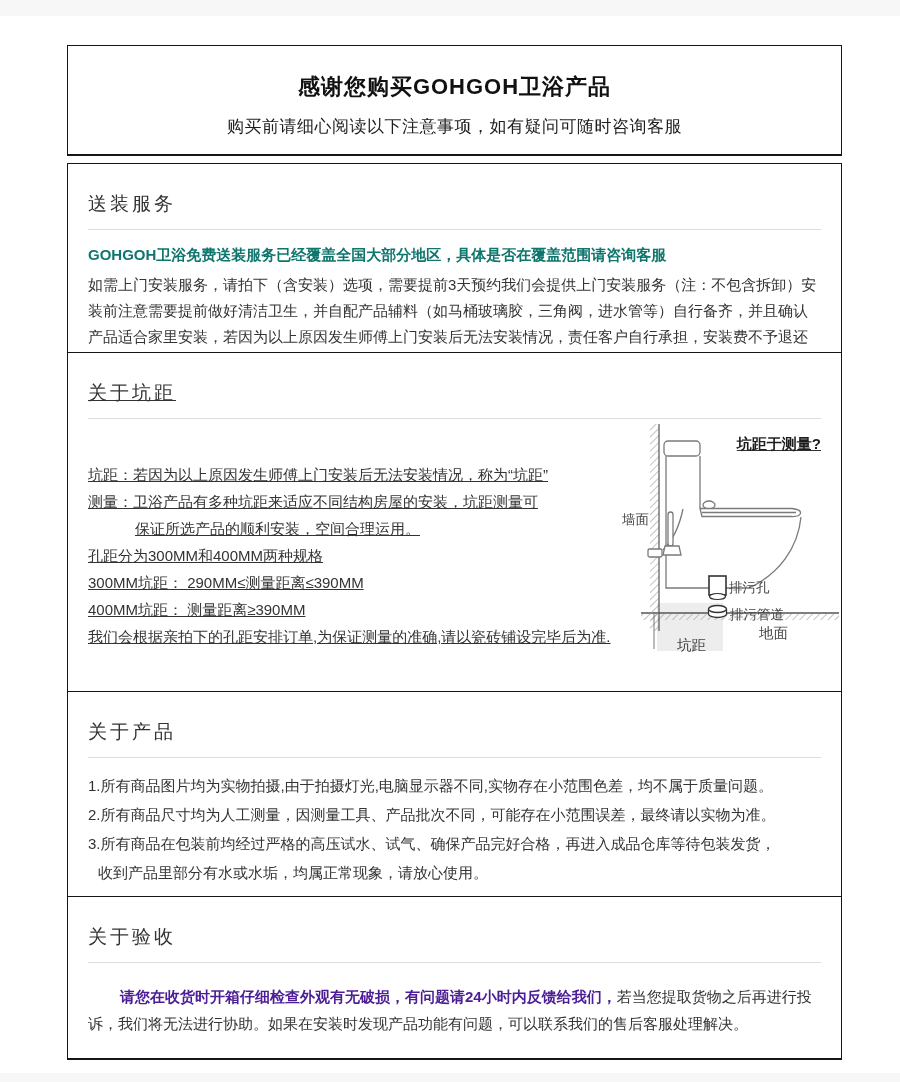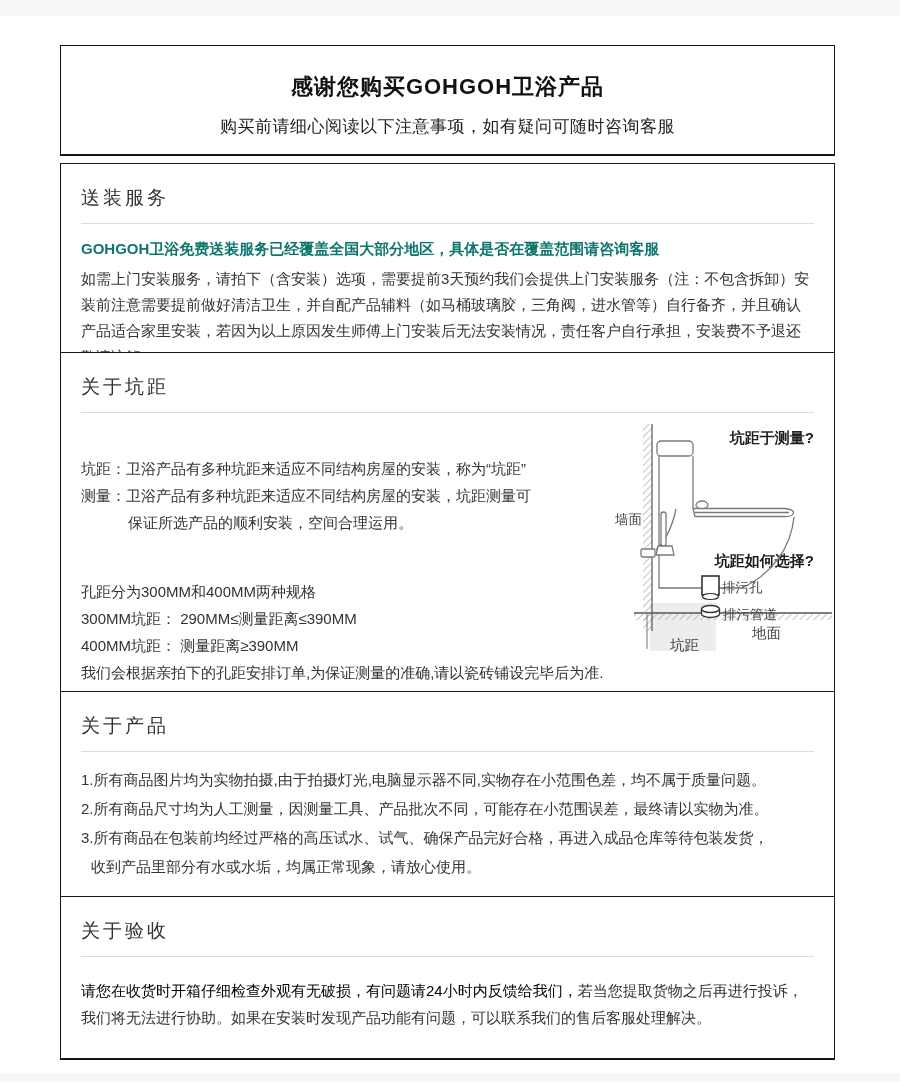--- a/index.html
+++ b/index.html
@@ -7,26 +7,26 @@
   body {
     width:900px; height:1082px; position:relative; background:#ffffff;
     font-family:"Liberation Sans","DejaVu Sans",sans-serif; color:#333;
     overflow:hidden;
   }
   .strip { position:absolute; left:0; width:900px; background:#f7f7f7; }
   .strip.top { top:0; height:16px; }
   .strip.bottom { bottom:0; height:9px; }
 
   .box {
-    position:absolute; left:60px; width:775px; background:#fff;
-    border:1px solid #161616; border-bottom-width:2px; padding:0 20px;
+    position:absolute; left:67px; width:775px; background:#fff;
+    border:1px solid #161616; border-bottom-width:2px; padding:6px 20px;
   }
   #box-header { top:45px;  height:111px; text-align:center; padding-top:26px; }
   #box-delivery { top:163px; height:228px; }
-  #box-pit { top:352px; height:372px; }
+  #box-pit { top:352px; height:372px;text-decoration:underline; }
   #box-product { top:691px; height:244px; }
   #box-accept { top:896px; height:164px; }
 
   .hero-title {
     margin:0; font-size:22px; font-weight:bold; color:#111; letter-spacing:1px;
   }
   .hero-sub {
     margin:13px 0 0; font-size:17px; color:#1d1d1d; letter-spacing:0.5px;
   }
 
@@ -46,21 +46,21 @@
 
   .diagram { position:absolute; top:63px; right:0; width:220px; height:245px; }
   .diagram text { font-size:13.5px; fill:#444; }
   .diagram text.big { font-size:14.5px; }
 
   .item { margin:0; font-size:15px; color:#333; line-height:29px; }
   .item-cont { padding-left:10px; }
   #box-product .items { margin-top:9px; }
 
   .accept-para { margin:20px 0 0; font-size:15px; line-height:27px; color:#333; }
-  .accept-bold { font-weight:normal; color:#000000; }
+  .accept-bold { font-weight:bold; color:#4c1d95;margin-left:32px; }
 </style>
 </head>
 <body>
 
 <div class="strip top"></div>
 
 <section class="box" id="box-header">
   <h1 class="hero-title">感谢您购买GOHGOH卫浴产品</h1>
   <p class="hero-sub">购买前请细心阅读以下注意事项，如有疑问可随时咨询客服</p>
 </section>
@@ -70,25 +70,24 @@
   <div class="rule"></div>
   <p class="lead">GOHGOH卫浴免费送装服务已经覆盖全国大部分地区，具体是否在覆盖范围请咨询客服</p>
   <p class="body-text">如需上门安装服务，请拍下（含安装）选项，需要提前3天预约我们会提供上门安装服务（注：不包含拆卸）安装前注意需要提前做好清洁卫生，并自配产品辅料（如马桶玻璃胶，三角阀，进水管等）自行备齐，并且确认产品适合家里安装，若因为以上原因发生师傅上门安装后无法安装情况，责任客户自行承担，安装费不予退还敬请谅解。</p>
 </section>
 
 <section class="box" id="box-pit">
   <h2 class="section-title">关于坑距</h2>
   <div class="rule"></div>
 
   <p class="pit-q">坑距于测量?</p>
-  <p class="pit-line">坑距：卫浴产品有多种坑距来适应不同结构房屋的安装，称为“坑距”</p>
+  <p class="pit-line">坑距：若因为以上原因发生师傅上门安装后无法安装情况，称为“坑距”</p>
   <p class="pit-line">测量：卫浴产品有多种坑距来适应不同结构房屋的安装，坑距测量可</p>
   <p class="pit-line pit-indent">保证所选产品的顺利安装，空间合理运用。</p>
 
-  <p class="pit-q second">坑距如何选择?</p>
   <p class="pit-line">孔距分为300MM和400MM两种规格</p>
   <p class="pit-line">300MM坑距： 290MM≤测量距离≤390MM</p>
   <p class="pit-line">400MM坑距： 测量距离≥390MM</p>
   <p class="pit-line">我们会根据亲拍下的孔距安排订单,为保证测量的准确,请以瓷砖铺设完毕后为准.</p>
 
   <svg class="diagram" viewBox="0 0 220 245" aria-hidden="true">
     <defs>
       <pattern id="hatch" patternUnits="userSpaceOnUse" width="5" height="5" patternTransform="rotate(45)">
         <line x1="0" y1="0" x2="0" y2="5" stroke="#9a9a9a" stroke-width="1.2"></line>
       </pattern>

